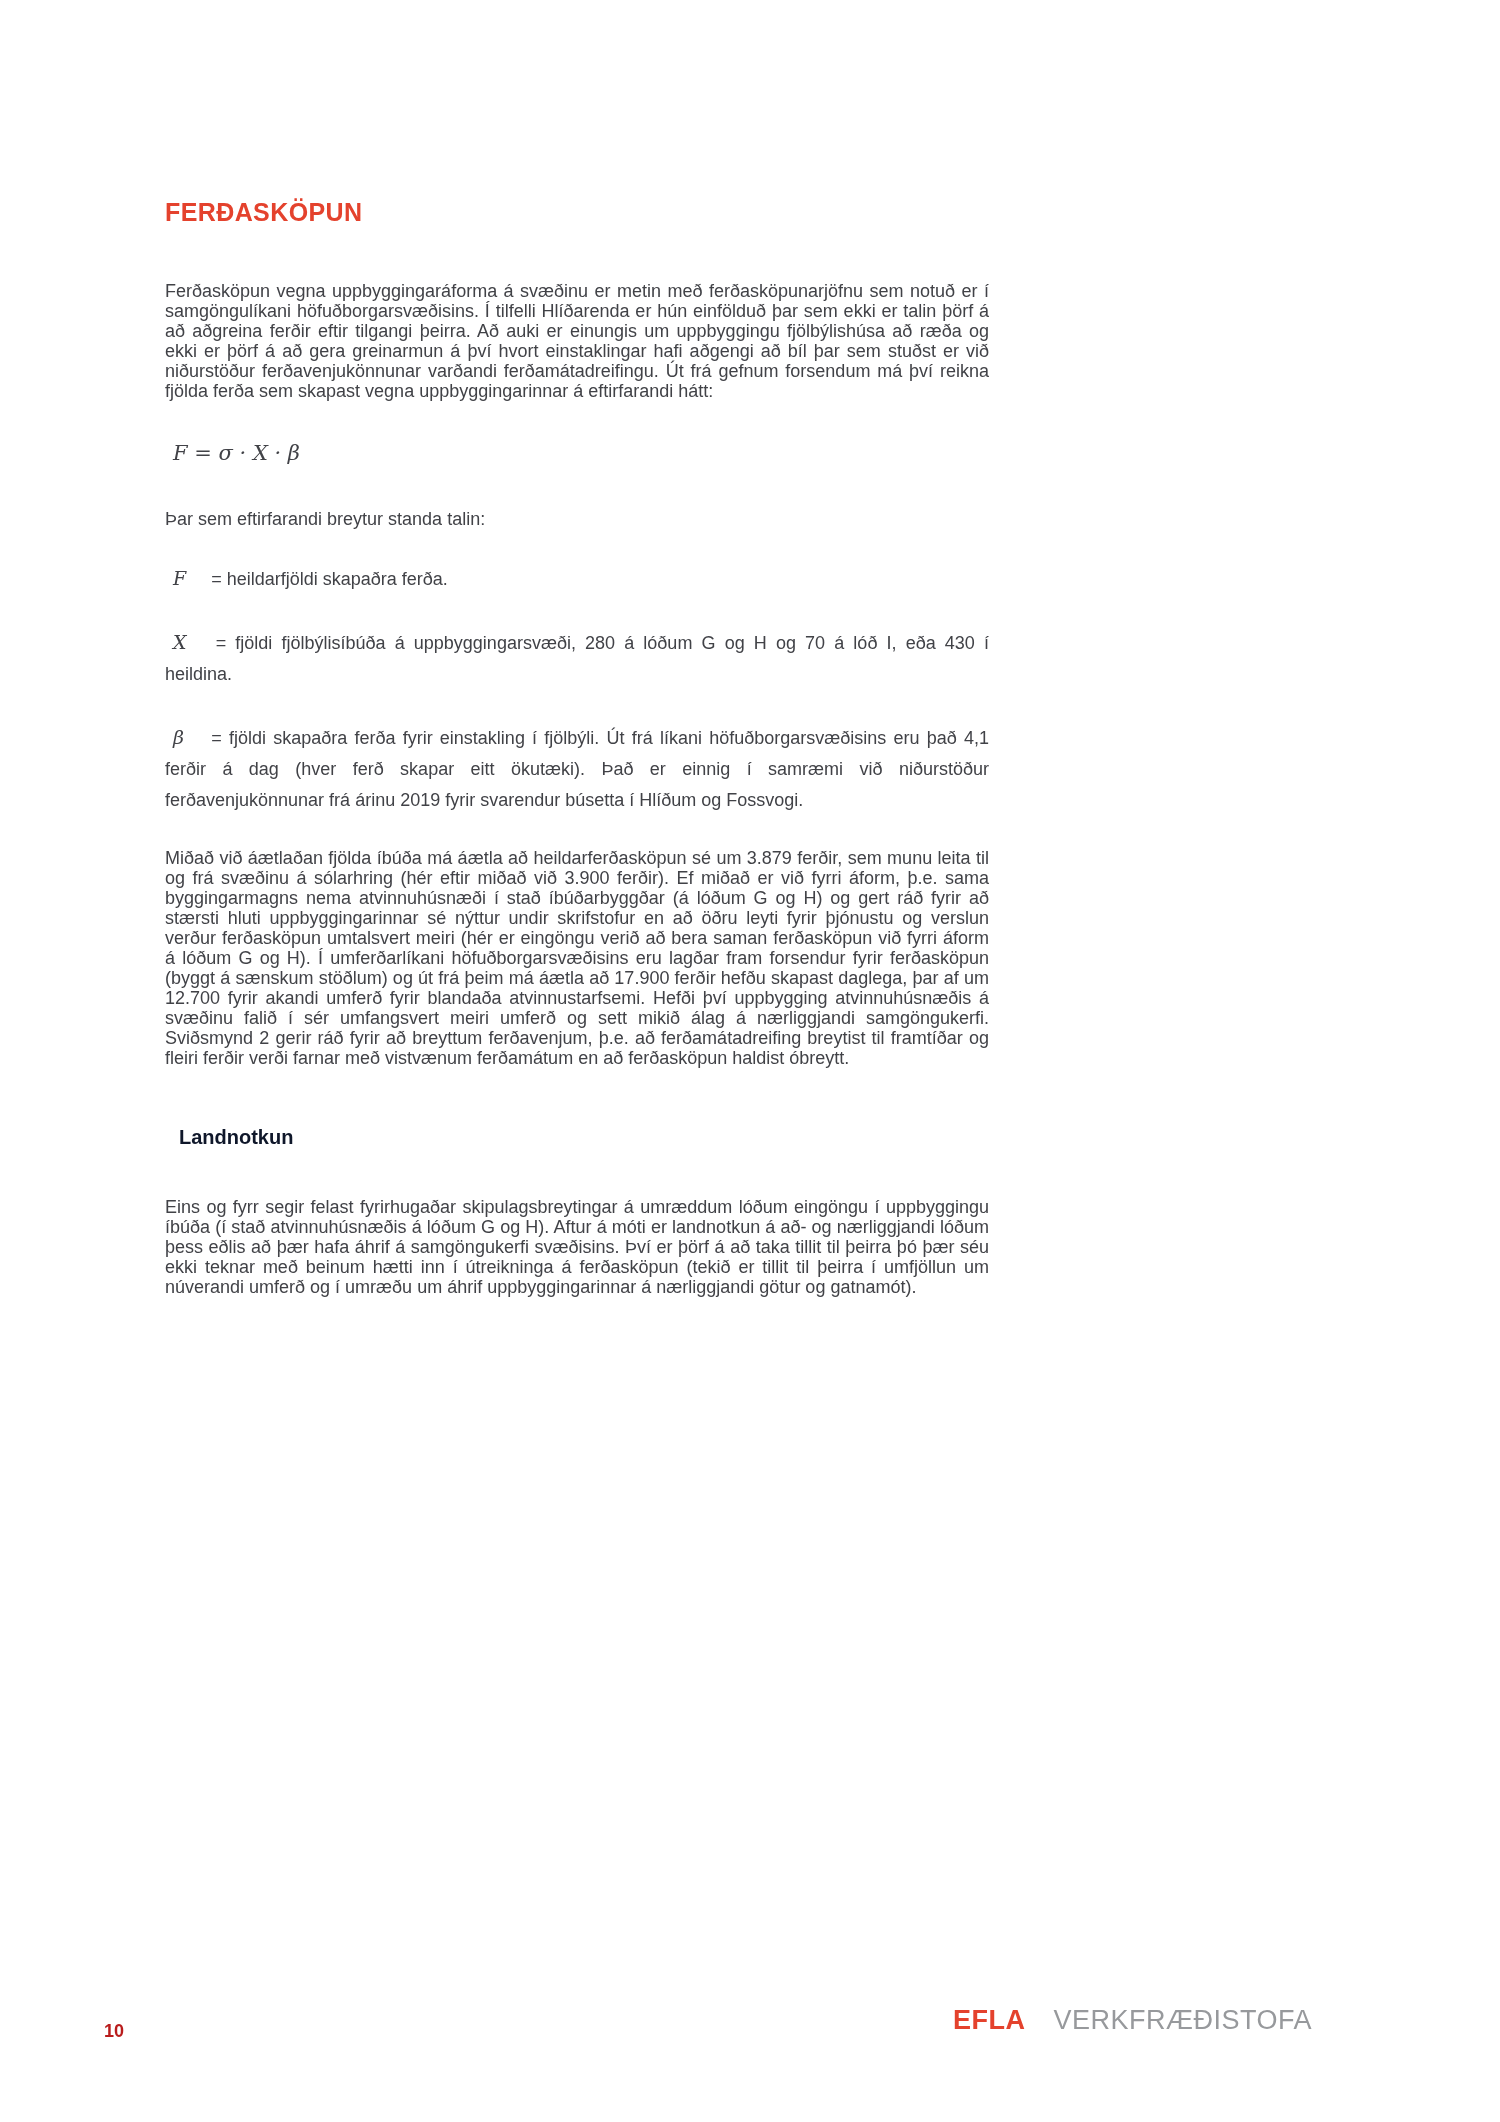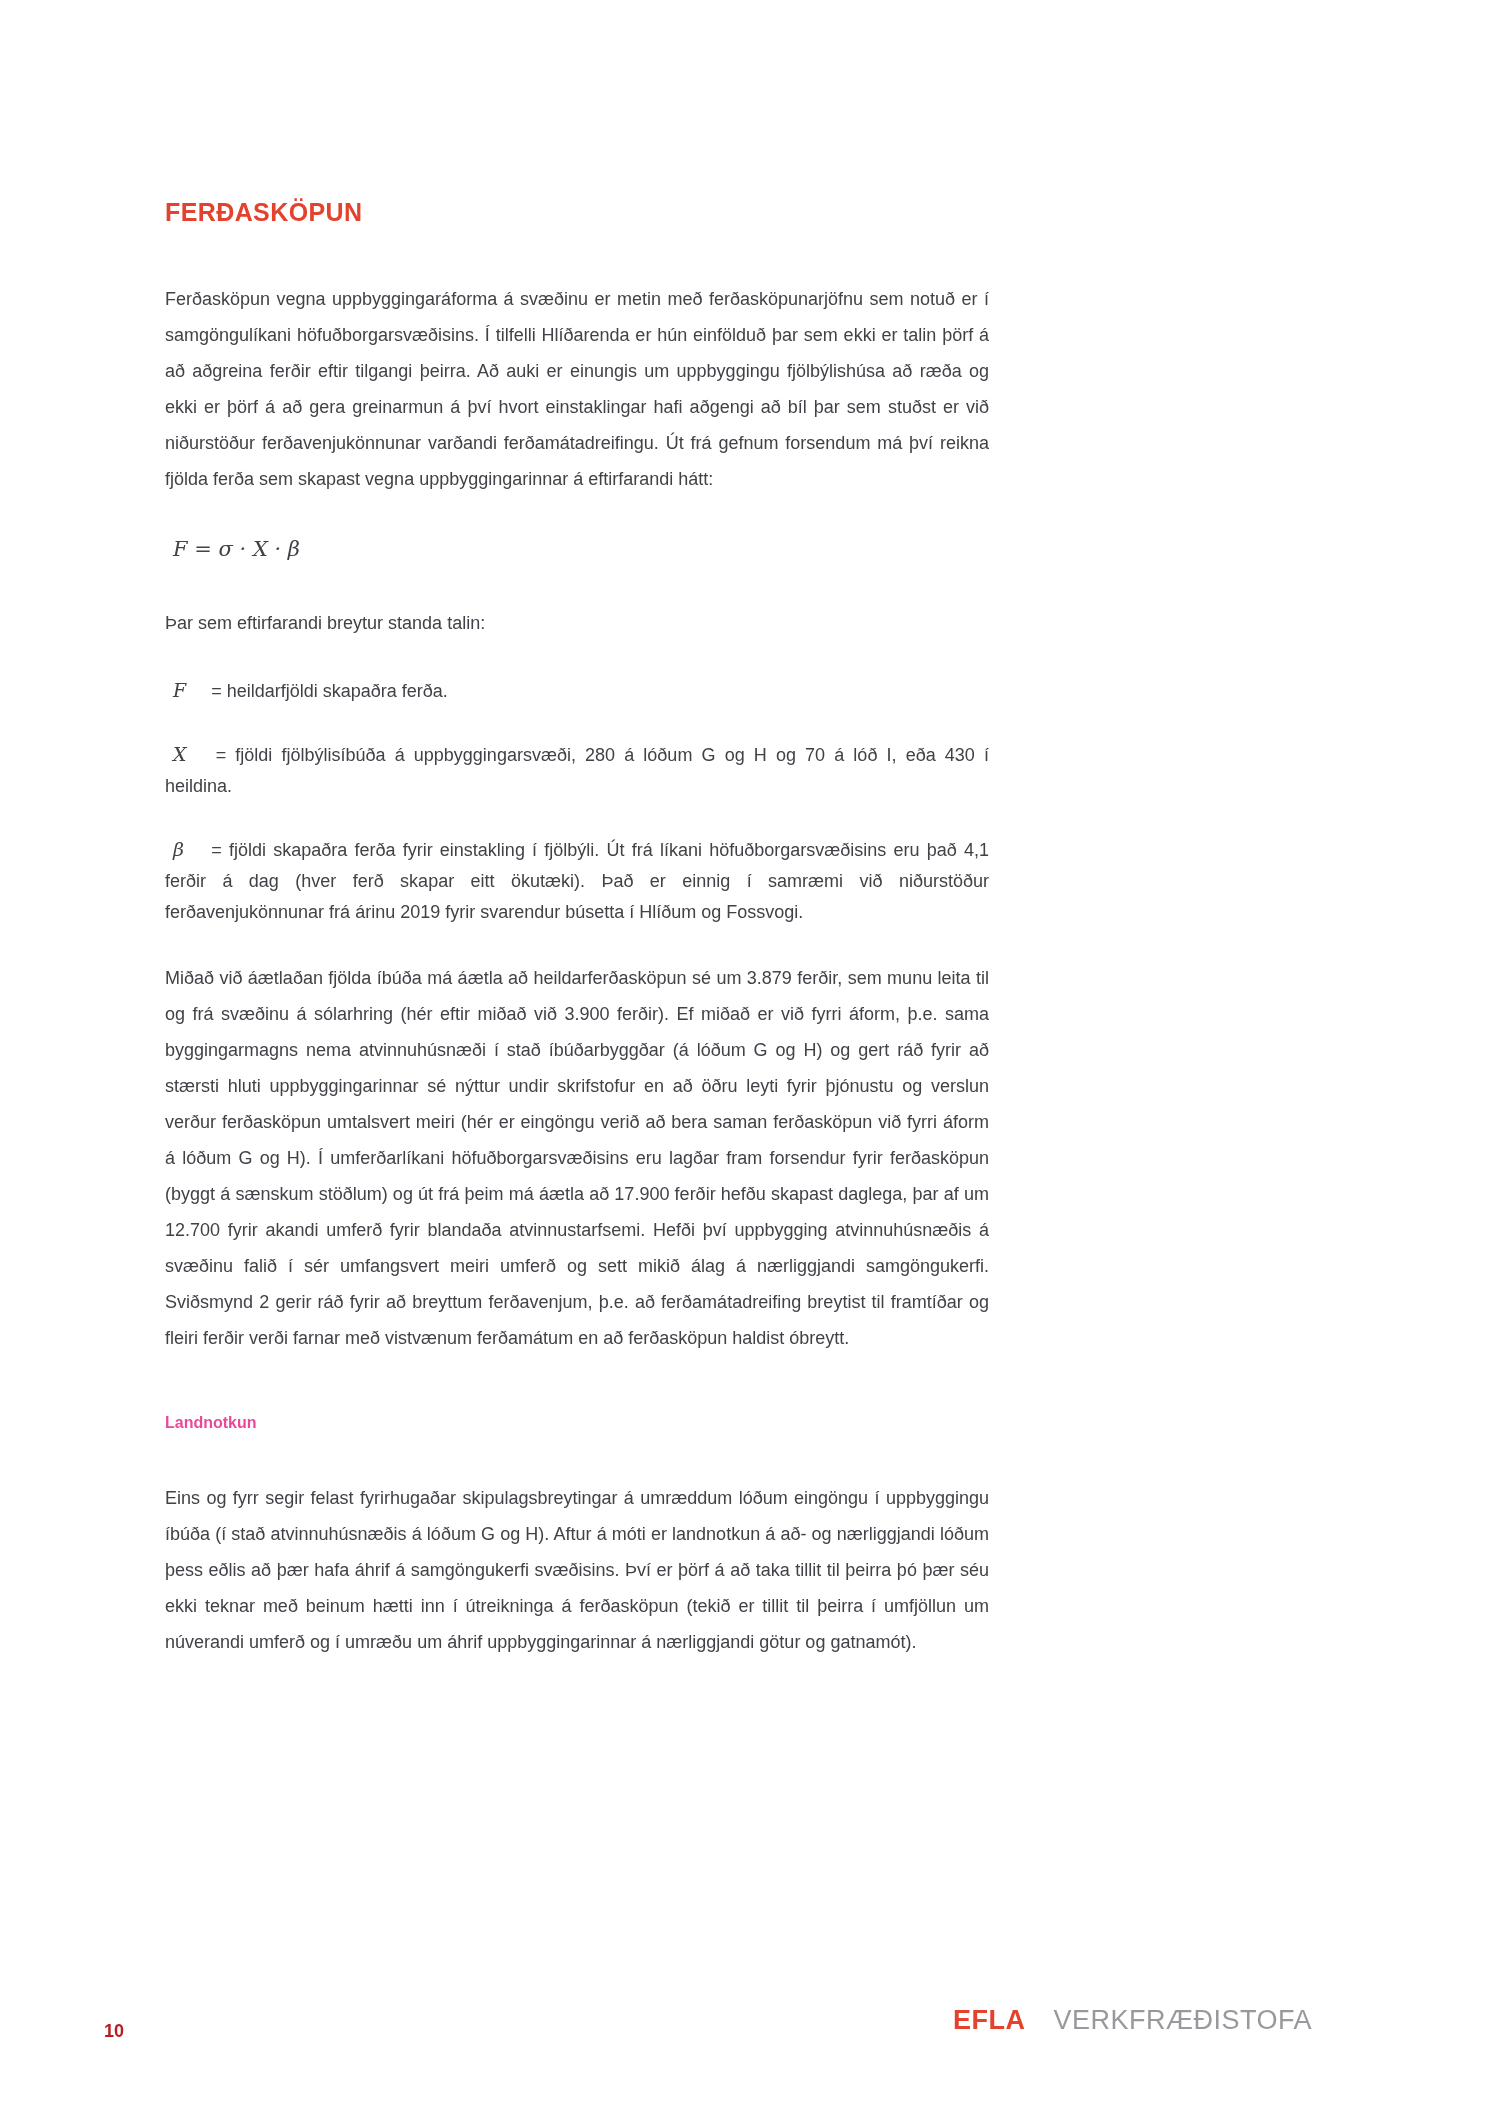--- a/index.html
+++ b/index.html
@@ -25,21 +25,21 @@
   .doc-title {
     color: #e4422d;
     font-size: 25px;
     font-weight: 700;
     letter-spacing: 0.4px;
     margin-bottom: 38px;
   }
 
   p.body {
     font-size: 18px;
-    line-height: 36px;
+    line-height: 20px;
     text-align: justify;
     margin-bottom: 18px;
     color: #414247;
   }
 
   .formula {
     font-family: "DejaVu Serif", serif;
     font-style: italic;
     font-size: 21px;
     margin: 24px 0 28px 0;
@@ -55,24 +55,24 @@
   }
 
   .sym {
     font-family: "DejaVu Serif", serif;
     font-style: italic;
     font-size: 19px;
     margin-right: 4px;
   }
 
   .subheading {
-    font-size: 16px;
+    font-size: 20px;
     font-weight: 700;
-    margin: 42px 0 32px 0;
-    color: #ec4899;
+    margin: 42px 0 32px 14px;
+    color: #0f172a;
   }
 
   .where-line { margin-bottom: 20px; }
 
   .page-number {
     position: absolute;
     left: 80px;
     bottom: 88px;
     font-size: 18px;
     font-weight: 700;

